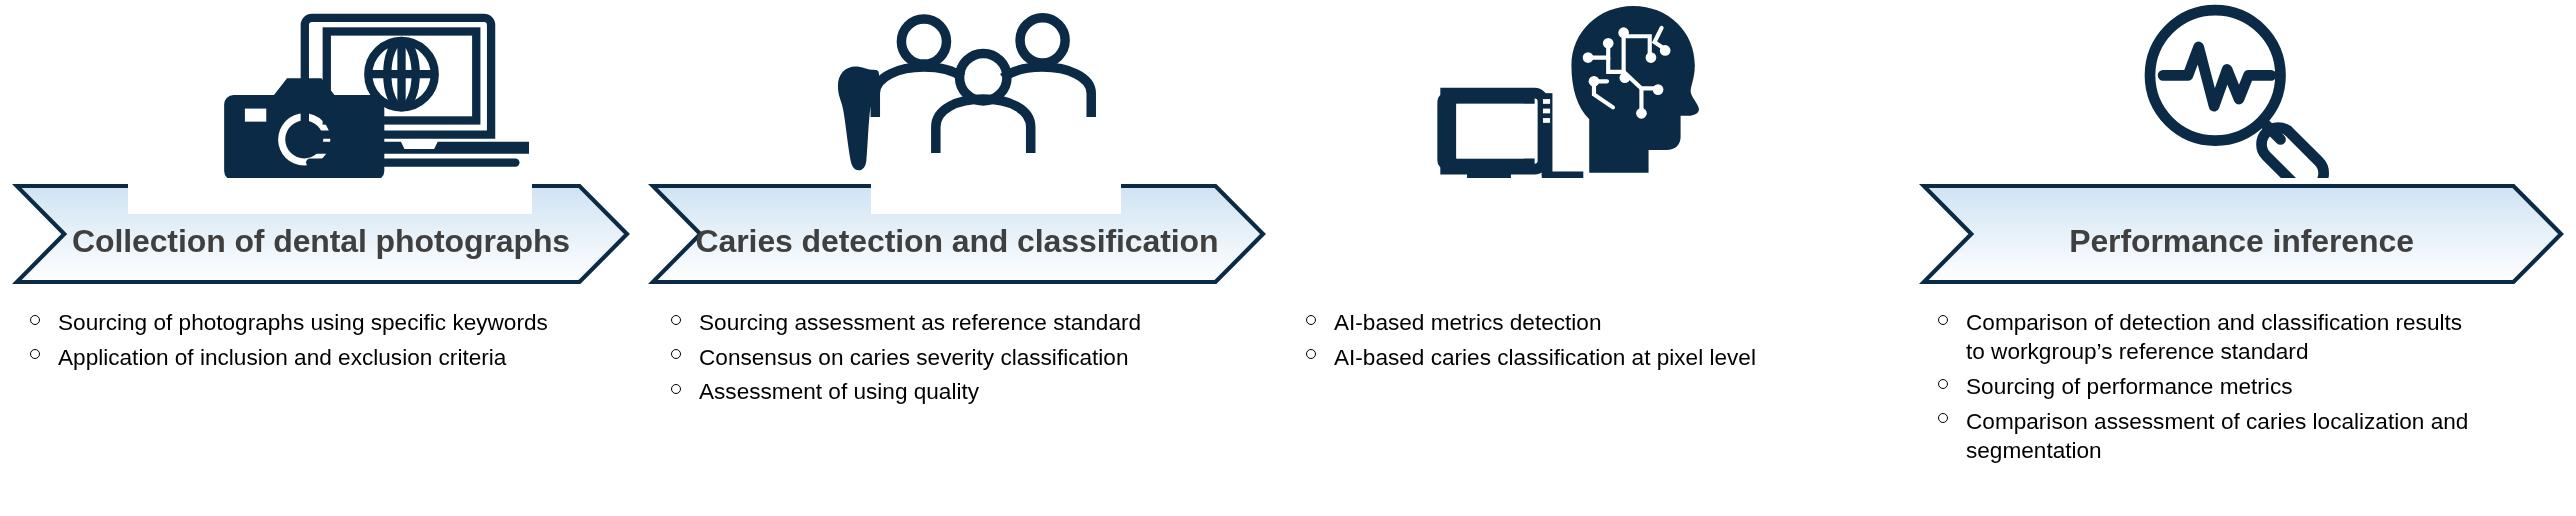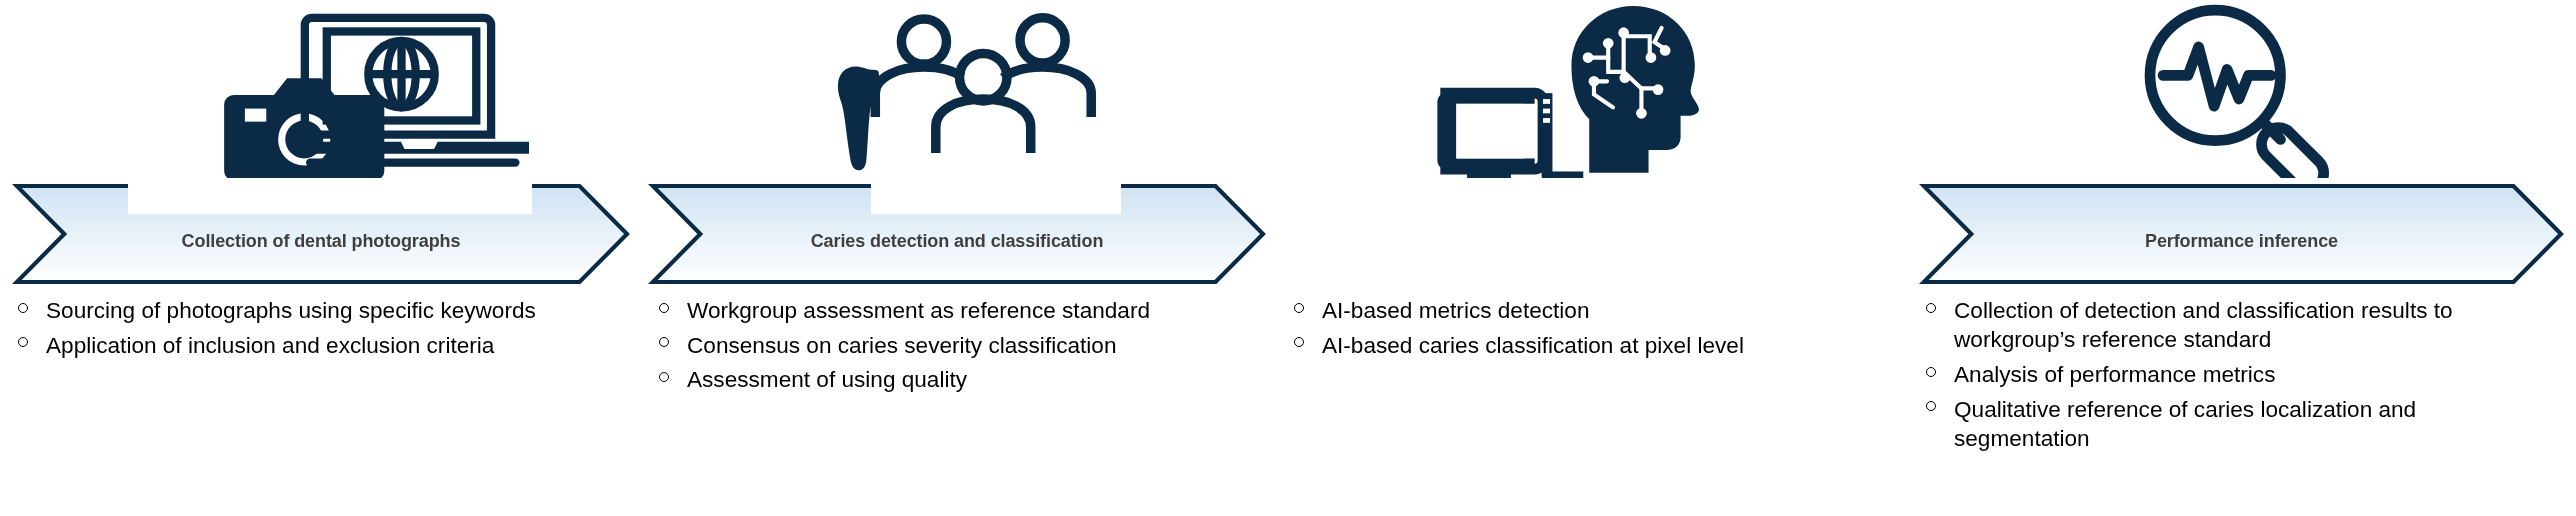--- a/index.html
+++ b/index.html
@@ -16,30 +16,30 @@
   .icon-slot{position:absolute;top:0;height:178px;display:flex;align-items:flex-end;justify-content:center;}
   .icon-slot svg{display:block;}
 
   
   .band{position:absolute;top:183px;left:0;width:2576px;height:105px;}
   .chev{position:absolute;top:0;height:102px;}
   .chev svg{display:block;width:100%;height:102px;}
   .chev-label{
     position:absolute;left:0;top:0;width:100%;height:102px;
     display:flex;align-items:center;justify-content:center;
-    font-size:18px;font-weight:bold;color:#3f3f3f;
+    font-size:32px;font-weight:bold;color:#3f3f3f;
     letter-spacing:-0.1px;
     padding-top:14.3px;box-sizing:border-box;
     pointer-events:none;
   }
 
   
   .cols{position:absolute;top:296px;left:0;width:2576px;height:221px;}
   .col{position:absolute;top:0;}
-  ul.blist{list-style:none;margin:0;padding:0;}
+  ul.blist{list-style:none;margin:12px;padding:0;}
   ul.blist li{
     position:relative;
     padding-left:33px;
     margin:0 0 5.3px 0;
     font-size:22.6px;
     line-height:1.30;
     color:#000000;
   }
   ul.blist li .mk{
     position:absolute;left:4.8px;top:6.5px;
@@ -205,36 +205,36 @@
 
     <div class="col" style="left:13px;width:624px;">
       <ul class="blist">
         <li><span class="mk"></span><span>Sourcing of photographs using specific keywords</span></li>
         <li><span class="mk"></span><span>Application of inclusion and exclusion criteria</span></li>
       </ul>
     </div>
 
     <div class="col" style="left:654px;width:624px;">
       <ul class="blist">
-        <li><span class="mk"></span><span>Workgroup assessment as reference standard</span></li>
+        <li><span class="mk"></span><span>Sourcing assessment as reference standard</span></li>
         <li><span class="mk"></span><span>Consensus on caries severity classification</span></li>
         <li><span class="mk"></span><span>Assessment of using quality</span></li>
       </ul>
     </div>
 
     <div class="col" style="left:1289px;width:618px;">
       <ul class="blist">
         <li><span class="mk"></span><span>AI-based metrics detection</span></li>
         <li><span class="mk"></span><span>AI-based caries classification at pixel level</span></li>
       </ul>
     </div>
 
     <div class="col" style="left:1921px;width:565px;">
       <ul class="blist">
-        <li><span class="mk"></span><span>Collection of detection and classification results to workgroup’s reference standard</span></li>
-        <li><span class="mk"></span><span>Analysis of performance metrics</span></li>
-        <li><span class="mk"></span><span>Qualitative reference of caries localization and segmentation</span></li>
+        <li><span class="mk"></span><span>Comparison of detection and classification results to workgroup’s reference standard</span></li>
+        <li><span class="mk"></span><span>Sourcing of performance metrics</span></li>
+        <li><span class="mk"></span><span>Comparison assessment of caries localization and segmentation</span></li>
       </ul>
     </div>
   </div>
 
 </div>
 
 
 </body></html>

